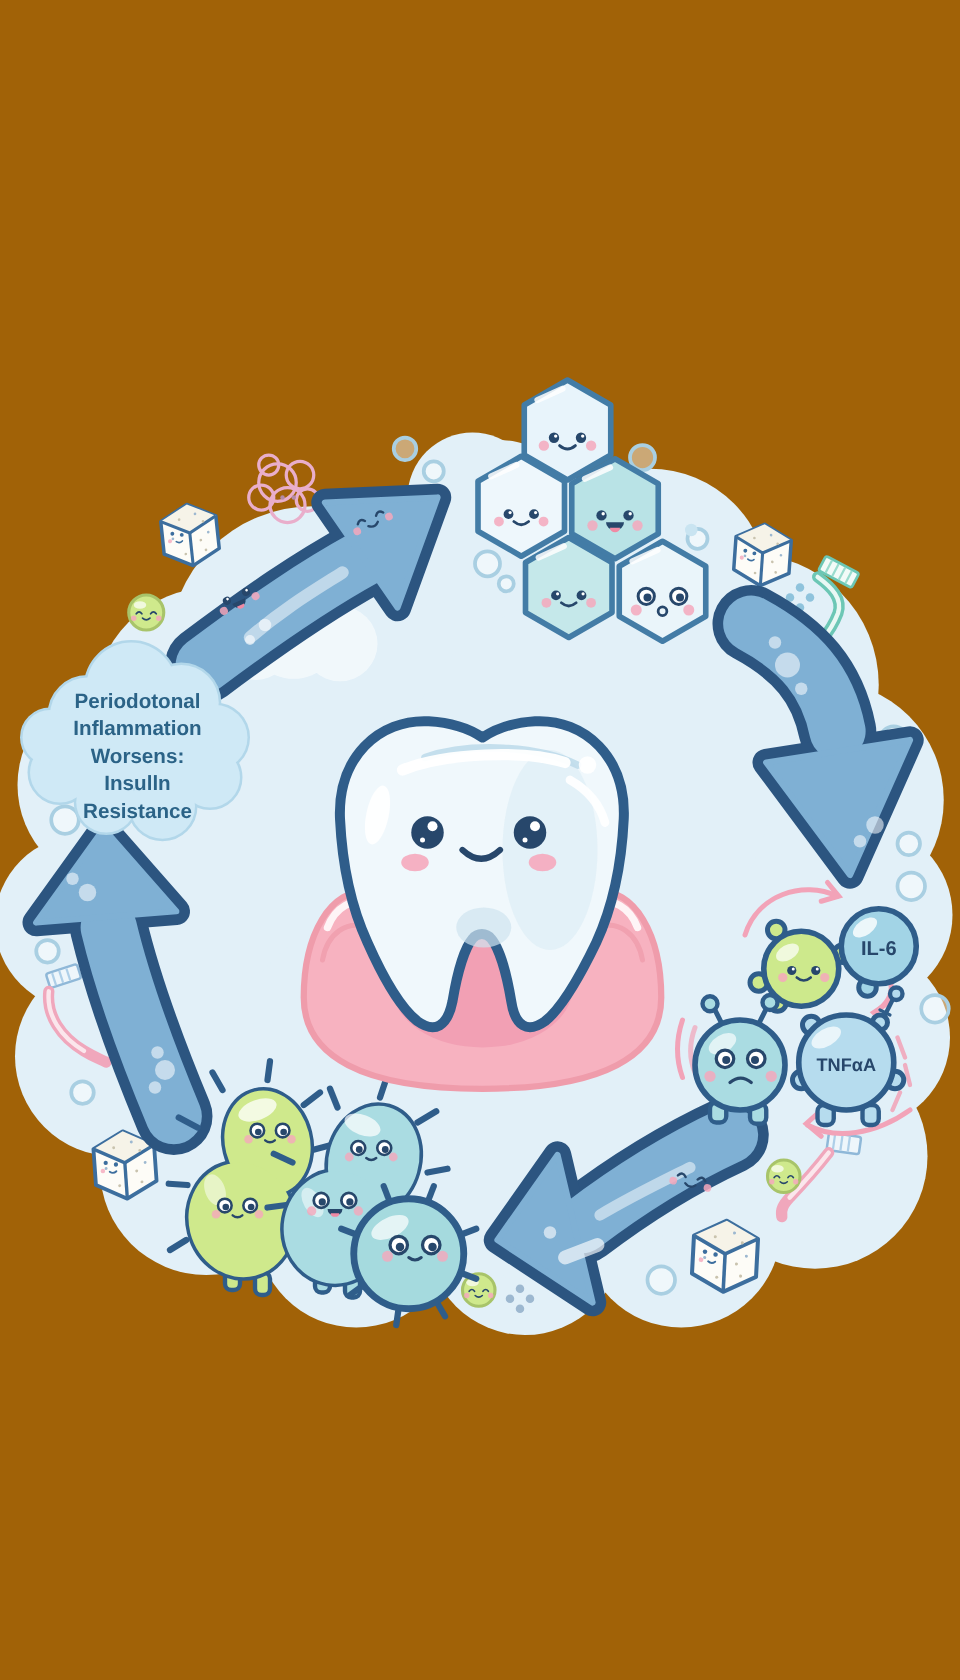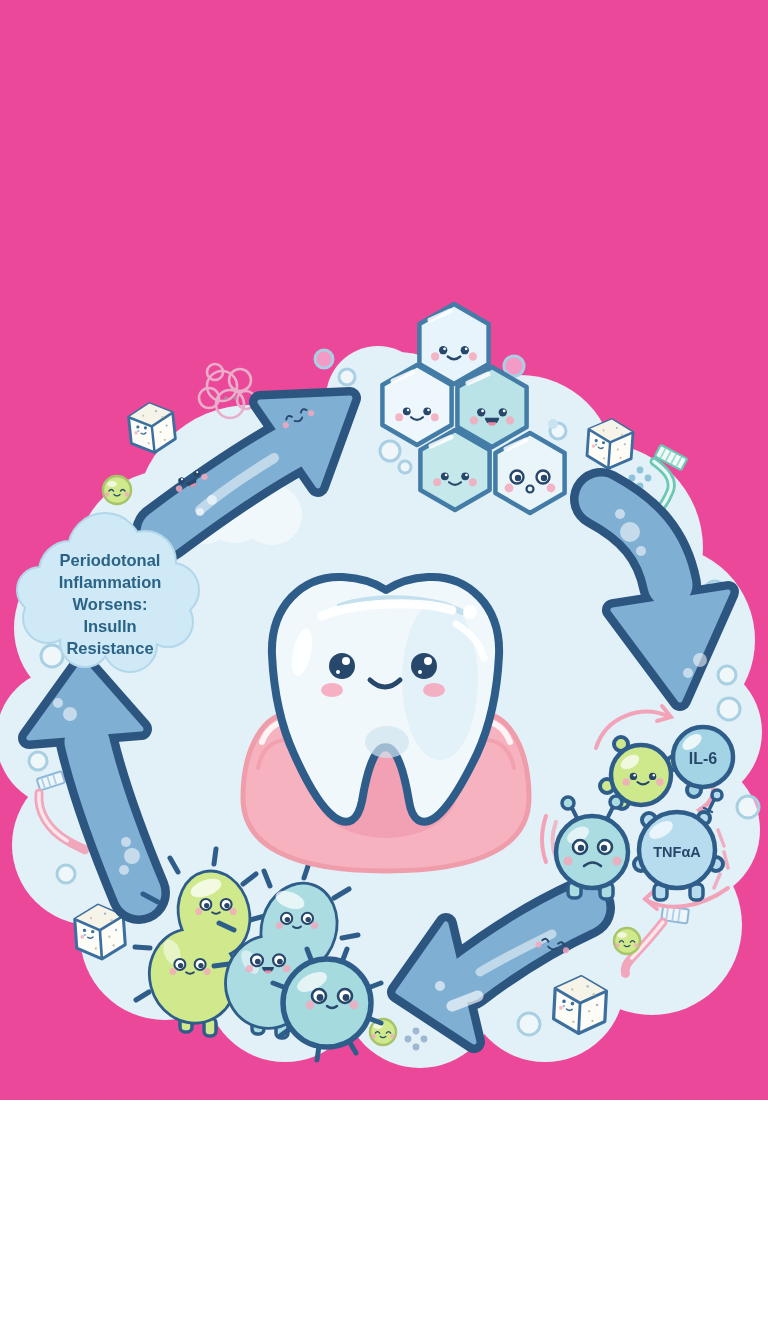--- a/index.html
+++ b/index.html
@@ -1,16 +1,16 @@
 <!DOCTYPE html>
 <html><head>
 <meta charset="utf-8">
 <style>
   html,body{margin:0;padding:0;background:#ffffff;}
-  .stage{width:768px;height:1100px;position:relative;background:#ec4899;overflow:hidden;
+  .stage{width:768px;height:1344px;position:relative;background:#a16207;overflow:hidden;
          font-family:"Liberation Sans", sans-serif;}
   svg{display:block}
   .spike{stroke:#2f5d8a;stroke-width:5;stroke-linecap:round;}
   .bubble{stroke:#a9cfe2;stroke-width:3;fill:rgba(255,255,255,0.45);}
   .bubble-filled{fill:#c9e4f1;stroke:none;}
   .cloud-line{fill:#2b6387;font-size:16.5px;font-weight:700;text-anchor:middle;}
   .cyto-label{fill:#27476b;font-weight:700;text-anchor:middle;}
   .pink-arc{stroke:#f2a3b8;stroke-width:4;fill:none;stroke-linecap:round;}
 </style>
 </head>

